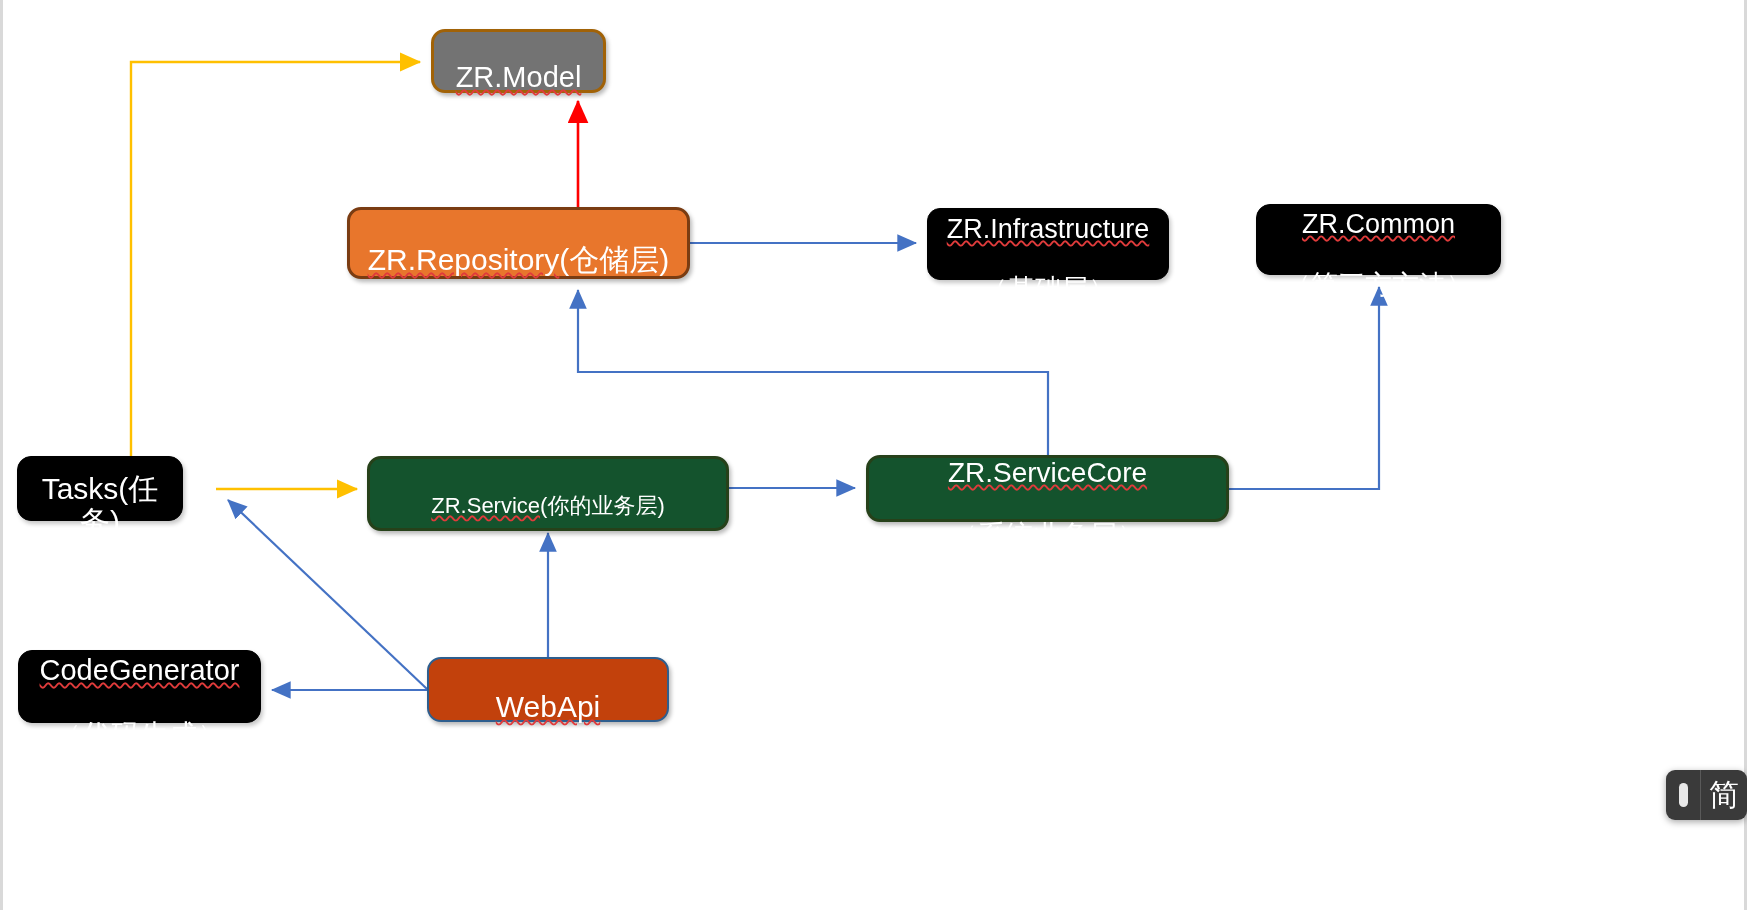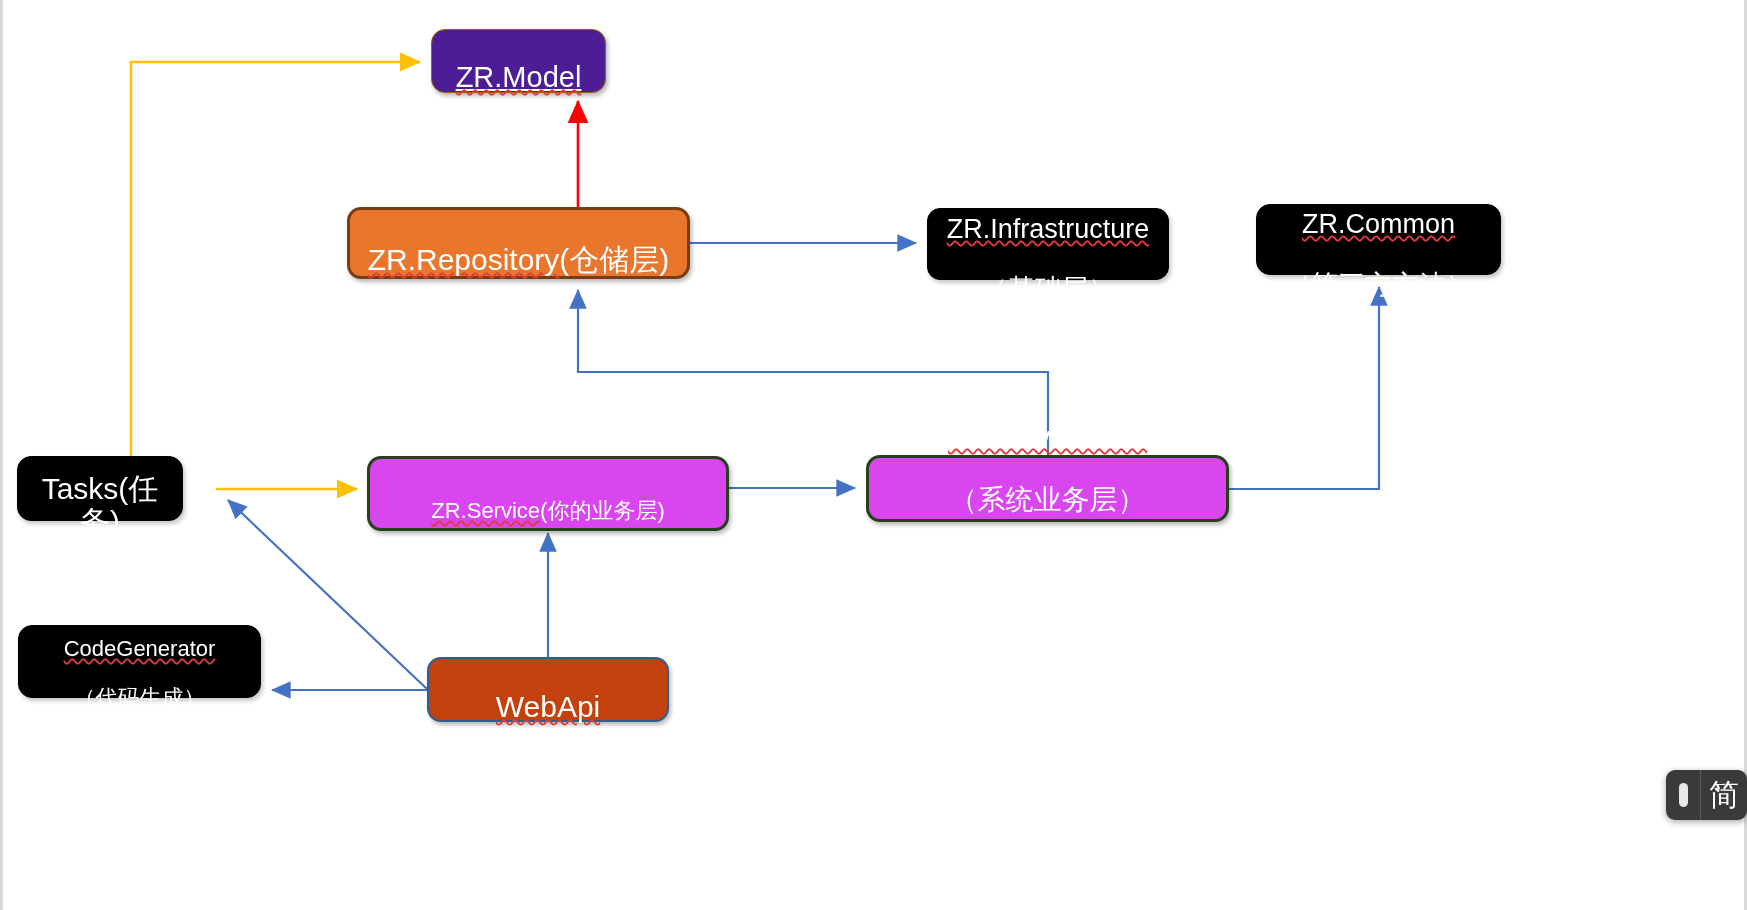--- a/index.html
+++ b/index.html
@@ -63,35 +63,33 @@
     text-decoration-style: wavy;
     text-decoration-thickness: 1.5px;
     text-underline-offset: 2px;
   }
   .n-black {
     background: #000000;
     border: 1px solid #000000;
     box-shadow: 2px 3px 4px rgba(0,0,0,0.22);
   }
   .n-amber {
-    background: #4c1d95;
-    border: 1px solid #a16207;
-    box-shadow: 2px 3px 4px rgba(0,0,0,0.28);
-    text-decoration: underline;
+    background: #737373;
+    border: 3px solid #a16207;
+    box-shadow: 2px 3px 4px rgba(0,0,0,0.28);
   }
   .n-orange {
     background: #E8762C;
     border: 3px solid #7a3c12;
     box-shadow: 2px 3px 4px rgba(0,0,0,0.28);
   }
   .n-green {
-    background: #d946ef;
+    background: #14532d;
     border: 3px solid #26411a;
     box-shadow: 2px 3px 4px rgba(0,0,0,0.28);
-    align-items: flex-end;
   }
   .n-blue {
     background: #c2410c;
     border: 2px solid #2E5E8E;
     box-shadow: 2px 3px 4px rgba(0,0,0,0.28);
   }
 
   
   .ime {
     position: absolute;
@@ -205,21 +203,21 @@
     </span>
   </div>
 
   <div class="node n-green" id="n-zr-servicecore" style="left: 866px; top: 455px; width: 363px; height: 67px; font-size: 28px;">
     <span class="label">
       <span class="sq">ZR.ServiceCore</span><br>
       <span>（系统业务层）</span>
     </span>
   </div>
 
-  <div class="node n-black" id="n-codegenerator" style="left: 18px; top: 625px; width: 243px; height: 73px; font-size: 22px;">
+  <div class="node n-black" id="n-codegenerator" style="left: 18px; top: 650px; width: 243px; height: 73px; font-size: 29px;">
     <span class="label">
       <span class="sq">CodeGenerator</span><br>
       <span>（代码生成）</span>
     </span>
   </div>
 
   <div class="node n-blue" id="n-webapi" style="left: 427px; top: 657px; width: 242px; height: 65px; font-size: 30px;">
     <span class="label">
       <span class="sq">WebApi</span>
     </span>

